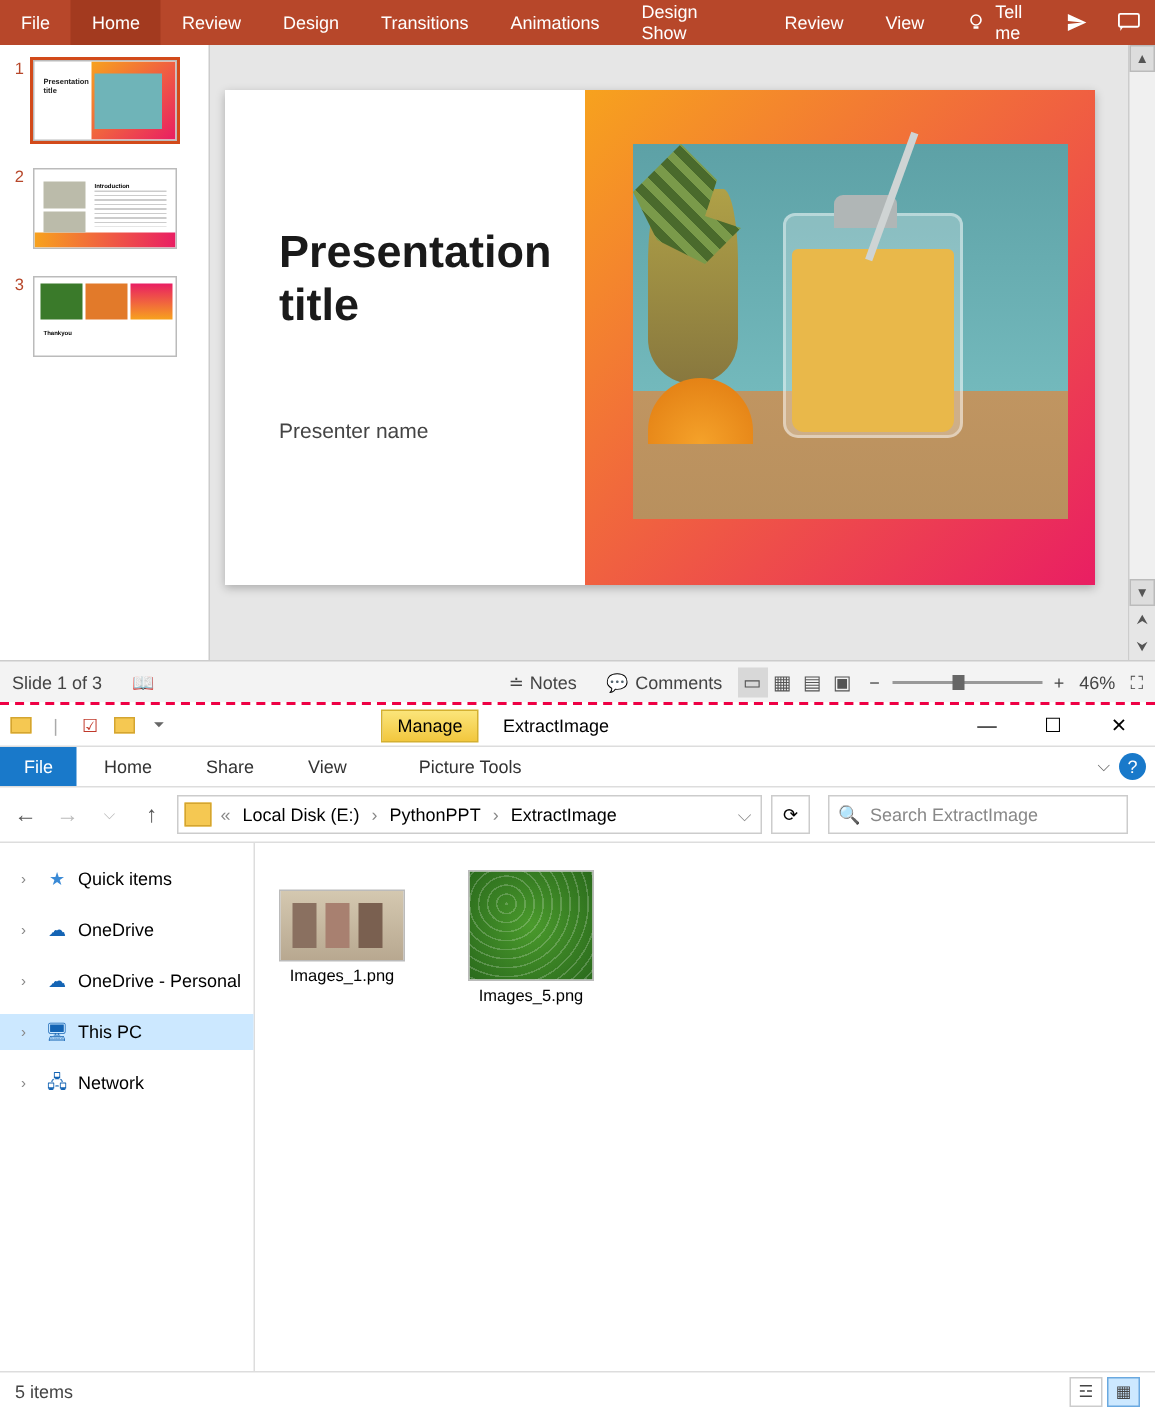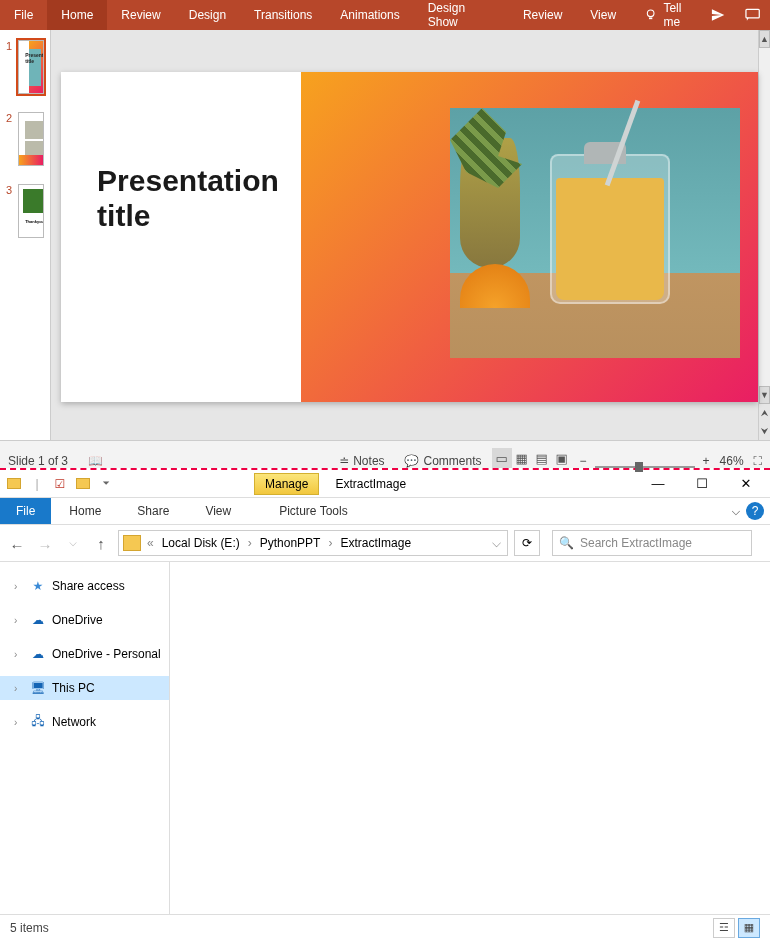--- a/index.html
+++ b/index.html
@@ -15,32 +15,32 @@
 .ppt-icon-right { width: 16px; height: 16px; margin: 0 10px; }
 
 .ppt-body { display: flex; height: 410px; background: #e6e6e6; }
 .ppt-thumbs { width: 140px; background: #fff; border-right: 1px solid #ccc; padding-top: 6px; overflow: hidden; }
 .thumb-row { display: flex; padding: 4px 6px 14px; }
 .thumb-num { width: 16px; font-size: 11px; color: #b7472a; text-align: right; padding-right: 6px; }
 .thumb { width: 96px; height: 54px; border: 1px solid #bbb; background: #fff; position: relative; overflow: hidden; }
 .thumb.sel { outline: 2px solid #d24a1a; }
 
 .ppt-canvas { flex: 1; position: relative; padding: 30px 0 0 10px; display: flex; }
-.slide { width: 697px; height: 330px; background: #fff; box-shadow: 0 2px 6px rgba(0,0,0,.25); position: relative; display: flex; margin-top: 12px; }
+.slide { width: 580px; height: 330px; background: #fff; box-shadow: 0 2px 6px rgba(0,0,0,.25); position: relative; display: flex; }
 .slide-left { width: 240px; padding: 92px 0 0 36px; }
 .slide-title { font-size: 30px; font-weight: 800; color: #1a1a1a; line-height: 1.15; }
 .slide-sub { font-size: 14px; color: #444; margin-top: 58px; }
 .slide-img { flex: 1; background: linear-gradient(135deg,#f7a21e,#e91e63); position: relative; }
 .smoothie-scene { position: absolute; top: 36px; right: 18px; width: 290px; height: 250px; background: linear-gradient(#5da1a6,#73b9bc 66%,#c09561 66%,#b8905e); }
 
 .ppt-scroll { width: 18px; background: #f0f0f0; border-left: 1px solid #ccc; display: flex; flex-direction: column; }
 .scroll-arrow { height: 18px; background: #ddd; border: 1px solid #bbb; display: flex; align-items: center; justify-content: center; font-size: 9px; color: #555; }
 .scroll-track { flex: 1; }
 
-.ppt-status { height: 28px; background: #f3f3f3; border-top: 1px solid #ccc; display: flex; align-items: flex-end; font-size: 12px; color: #444; padding: 0 8px; }
+.ppt-status { height: 28px; background: #f3f3f3; border-top: 1px solid #ccc; display: flex; align-items: center; font-size: 12px; color: #444; padding: 0 8px; }
 .ppt-status .spacer { flex: 1; }
 .status-btn { display: flex; align-items: center; gap: 4px; margin: 0 10px; cursor: pointer; }
 .view-icon { width: 20px; height: 20px; display: flex; align-items: center; justify-content: center; color: #555; font-size: 13px; }
 .zoom-slider { width: 100px; height: 2px; background: #999; margin: 0 8px; position: relative; }
 .zoom-slider::after { content:""; position:absolute; left:40%; top:-4px; width:8px; height:10px; background:#666; }
 
 
 .fe { height: 471px; background: #fff; }
 .fe-titlebar { height: 28px; display: flex; align-items: center; gap: 4px; padding: 0 4px; border-bottom: 1px solid #ddd; }
 .fe-qat { display:flex; gap:3px; align-items:center; }
@@ -141,20 +141,21 @@
           <div style="position:absolute;left:64px;top:4px;width:28px;height:24px;background:linear-gradient(#e91e63,#f7a21e);"></div>
           <div style="position:absolute;left:6px;top:34px;font-size:4px;font-weight:700;">Thankyou</div>
         </div>
       </div>
     </div>
 
     <div class="ppt-canvas">
       <div class="slide">
         <div class="slide-left">
           <div class="slide-title">Presentation title</div>
+          <div class="slide-sub">Presenter name</div>
         </div>
         <div class="slide-img">
           <div class="smoothie-scene">
             <div style="position:absolute;left:10px;top:30px;width:60px;height:130px;background:linear-gradient(#b8a03c,#8a7030);border-radius:10px 10px 30px 30px/50px 50px 30px 30px;opacity:.9;"></div>
             <div style="position:absolute;left:0;top:0;width:80px;height:80px;background:repeating-linear-gradient(45deg,#4a6a2c 0 6px,#7a9a4a 6px 12px);clip-path:polygon(40% 0,70% 30%,60% 60%,90% 70%,60% 100%,20% 80%,0 40%);"></div>
             <div style="position:absolute;left:100px;top:46px;width:120px;height:150px;background:rgba(255,255,255,.25);border-radius:8px 8px 10px 10px;border:2px solid rgba(255,255,255,.4);"></div>
             <div style="position:absolute;left:106px;top:70px;width:108px;height:122px;background:#e9b84a;border-radius:4px 4px 8px 8px;"></div>
             <div style="position:absolute;left:134px;top:34px;width:42px;height:22px;background:#b0b6b6;border-radius:6px 6px 0 0;"></div>
             <div style="position:absolute;left:170px;top:-10px;width:5px;height:90px;background:#cfd4d4;transform:rotate(20deg);"></div>
             <div style="position:absolute;left:10px;top:156px;width:70px;height:44px;background:radial-gradient(circle at 50% 100%,#f5a22a,#e07a10);border-radius:70px 70px 0 0;"></div>
@@ -252,21 +253,21 @@
       <span>🔍</span>
       <span>Search ExtractImage</span>
     </div>
   </div>
 
   <div class="fe-body">
     <div class="fe-nav">
       <div class="nav-item">
         <span class="chev">›</span>
         <span class="nav-icon" style="color:#3a8ad6;">★</span>
-        <span>Share access</span>
+        <span>Quick items</span>
       </div>
       <div style="height:10px;"></div>
       <div class="nav-item">
         <span class="chev">›</span>
         <span class="nav-icon" style="color:#1464b4;">☁</span>
         <span>OneDrive</span>
       </div>
       <div style="height:10px;"></div>
       <div class="nav-item">
         <span class="chev">›</span>
@@ -281,20 +282,34 @@
       </div>
       <div style="height:10px;"></div>
       <div class="nav-item">
         <span class="chev">›</span>
         <span class="nav-icon" style="color:#1464b4;">🖧</span>
         <span>Network</span>
       </div>
     </div>
 
     <div class="fe-files">
+      <div class="file-item">
+        <div class="file-thumb" style="height:48px;margin-top:13px;background:linear-gradient(#d4c8b0,#b8a890);position:relative;">
+          <div style="position:absolute;left:8px;top:8px;width:16px;height:30px;background:#8a7060;"></div>
+          <div style="position:absolute;left:30px;top:8px;width:16px;height:30px;background:#a88070;"></div>
+          <div style="position:absolute;left:52px;top:8px;width:16px;height:30px;background:#7a6050;"></div>
+        </div>
+        <div class="file-name">Images_1.png</div>
+      </div>
+      <div class="file-item">
+        <div class="file-thumb" style="background:radial-gradient(circle at 50% 50%,#4a9a2c,#2a6a1c);position:relative;">
+          <div style="position:absolute;inset:0;background:repeating-radial-gradient(circle at 30% 30%,rgba(255,255,255,.2) 0 1px,transparent 1px 6px);"></div>
+        </div>
+        <div class="file-name">Images_5.png</div>
+      </div>
     </div>
   </div>
 
   <div class="fe-status">
     <span>5 items</span>
     <div class="spacer"></div>
     <div class="view-mode">☲</div>
     <div class="view-mode active">▦</div>
   </div>
 </div>

